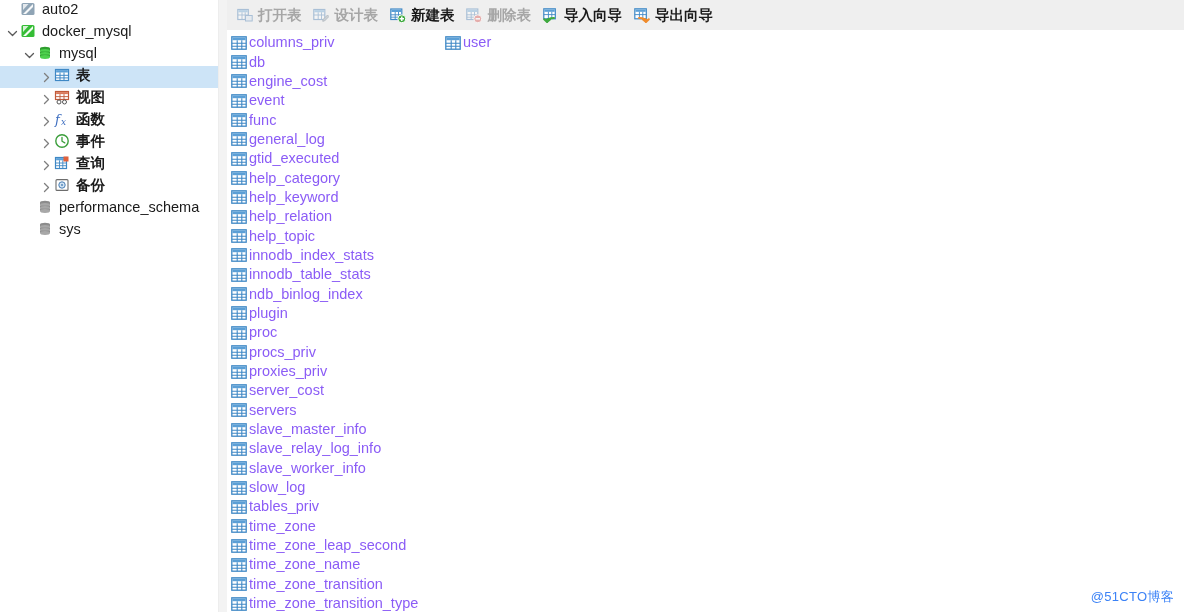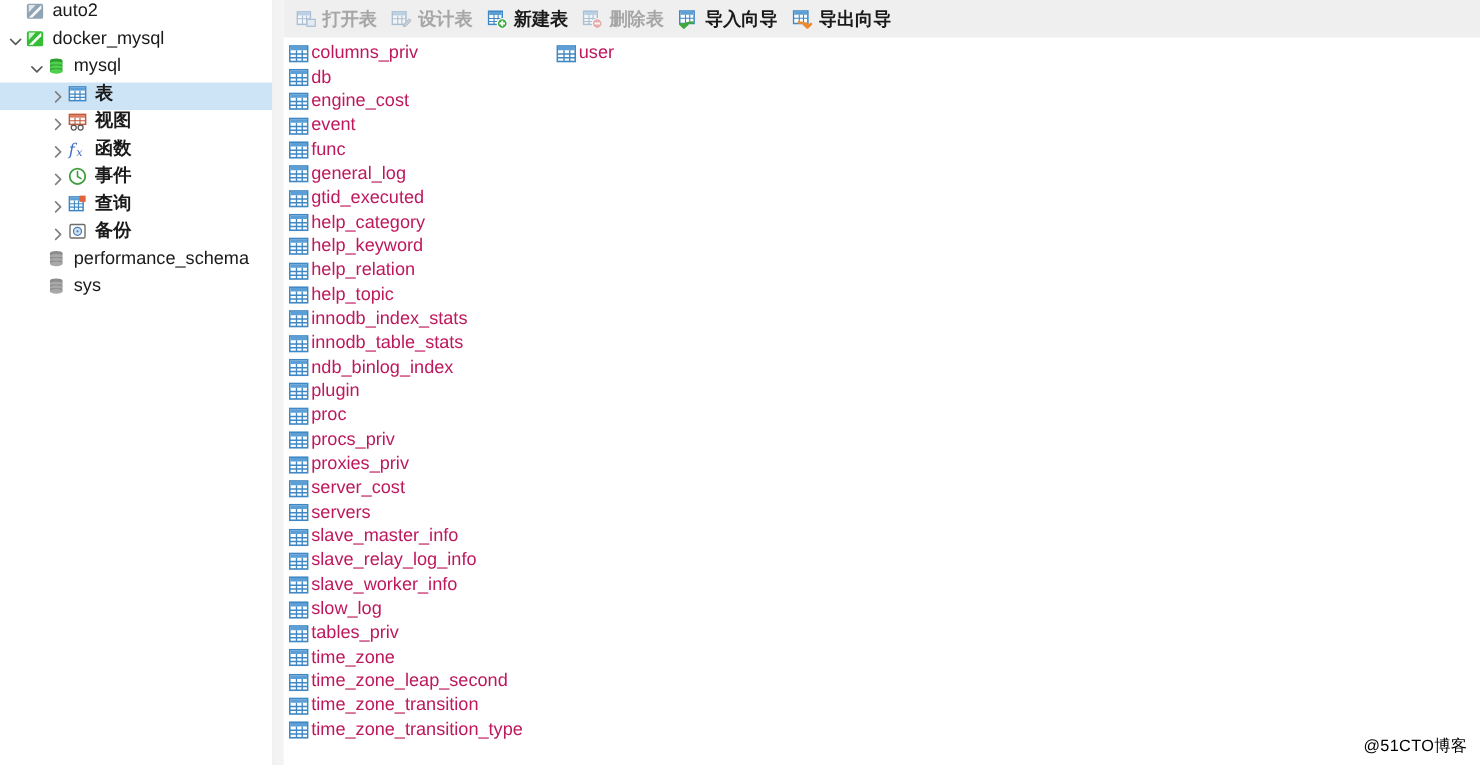--- a/index.html
+++ b/index.html
@@ -147,21 +147,21 @@
     top: 3px;
   }
   .tl-col.c1 { left: 4px; width: 200px; }
   .tl-col.c2 { left: 206px; width: 200px; padding-left: 12px; }
 
   .tl-row {
     display: flex;
     align-items: center;
     height: 19.35px;
     font-size: 14.5px;
-    color: #be185d;
+    color: #8b5cf6;
     white-space: nowrap;
     cursor: default;
   }
   .tl-ico {
     width: 16px;
     height: 16px;
     flex: 0 0 16px;
     margin-right: 2px;
     display: flex;
     align-items: center;
@@ -169,21 +169,21 @@
   }
   .tl-ico svg { display: block; }
   .tl-name { line-height: 17px; }
 
   
   #watermark {
     position: absolute;
     right: 10px;
     bottom: 6px;
     font-size: 13px;
-    color: #000000;
+    color: #3b82f6;
     letter-spacing: 0.3px;
     user-select: none;
   }
 </style>
 </head>
 <body>
 
 <div id="app">
 
   <div id="sidebar">
@@ -742,20 +742,31 @@
           </div>
           <div class="tl-row">
             <span class="tl-ico">
               <svg xmlns="http://www.w3.org/2000/svg" width="16" height="16" viewBox="0 0 16 16">
                 <rect x="0.8" y="1.8" width="14.4" height="12.4" fill="#ffffff" stroke="#3f88c5" stroke-width="1.3"></rect>
                 <rect x="1.4" y="2.4" width="13.2" height="2.8" fill="#5b9fd6"></rect>
                 <path d="M6.2 5.2 L6.2 14.2 M10.8 5.2 L10.8 14.2" stroke="#3f88c5" stroke-width="1.1"></path>
                 <path d="M0.8 8.2 L15.2 8.2 M0.8 11.2 L15.2 11.2" stroke="#3f88c5" stroke-width="1.1"></path>
               </svg>
             </span>
+            <span class="tl-name">time_zone_name</span>
+          </div>
+          <div class="tl-row">
+            <span class="tl-ico">
+              <svg xmlns="http://www.w3.org/2000/svg" width="16" height="16" viewBox="0 0 16 16">
+                <rect x="0.8" y="1.8" width="14.4" height="12.4" fill="#ffffff" stroke="#3f88c5" stroke-width="1.3"></rect>
+                <rect x="1.4" y="2.4" width="13.2" height="2.8" fill="#5b9fd6"></rect>
+                <path d="M6.2 5.2 L6.2 14.2 M10.8 5.2 L10.8 14.2" stroke="#3f88c5" stroke-width="1.1"></path>
+                <path d="M0.8 8.2 L15.2 8.2 M0.8 11.2 L15.2 11.2" stroke="#3f88c5" stroke-width="1.1"></path>
+              </svg>
+            </span>
             <span class="tl-name">time_zone_transition</span>
           </div>
           <div class="tl-row">
             <span class="tl-ico">
               <svg xmlns="http://www.w3.org/2000/svg" width="16" height="16" viewBox="0 0 16 16">
                 <rect x="0.8" y="1.8" width="14.4" height="12.4" fill="#ffffff" stroke="#3f88c5" stroke-width="1.3"></rect>
                 <rect x="1.4" y="2.4" width="13.2" height="2.8" fill="#5b9fd6"></rect>
                 <path d="M6.2 5.2 L6.2 14.2 M10.8 5.2 L10.8 14.2" stroke="#3f88c5" stroke-width="1.1"></path>
                 <path d="M0.8 8.2 L15.2 8.2 M0.8 11.2 L15.2 11.2" stroke="#3f88c5" stroke-width="1.1"></path>
               </svg>

